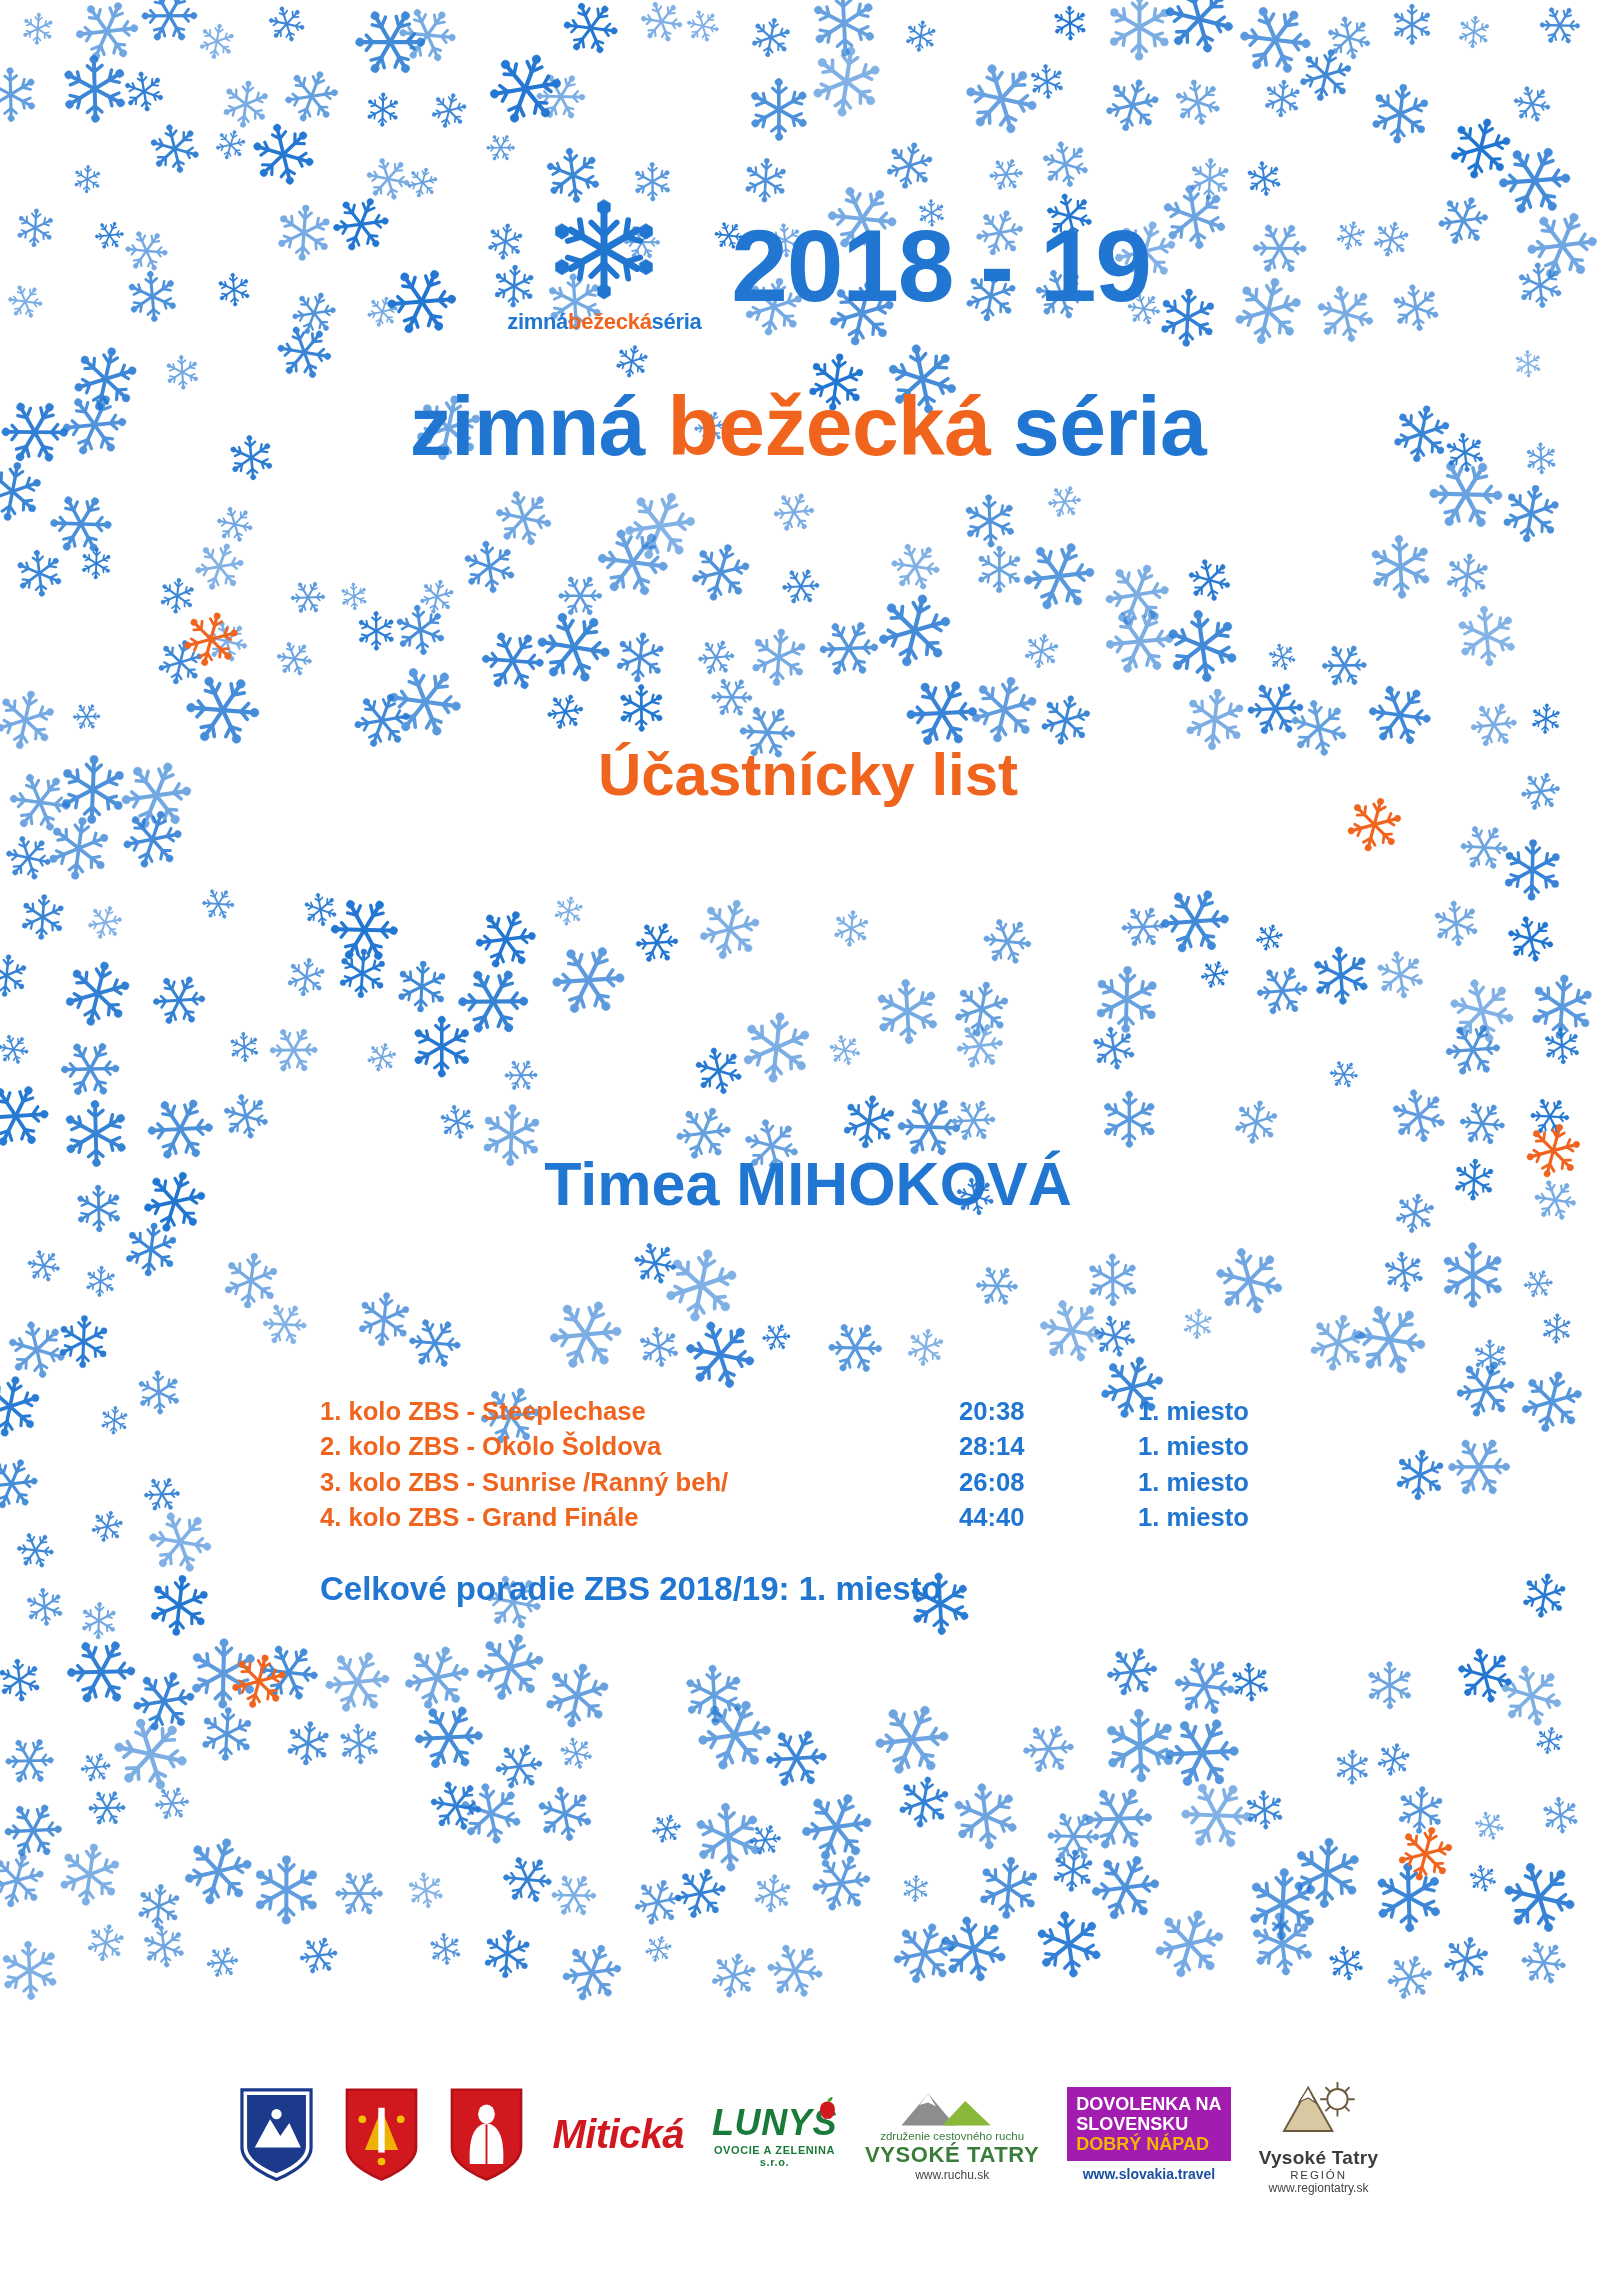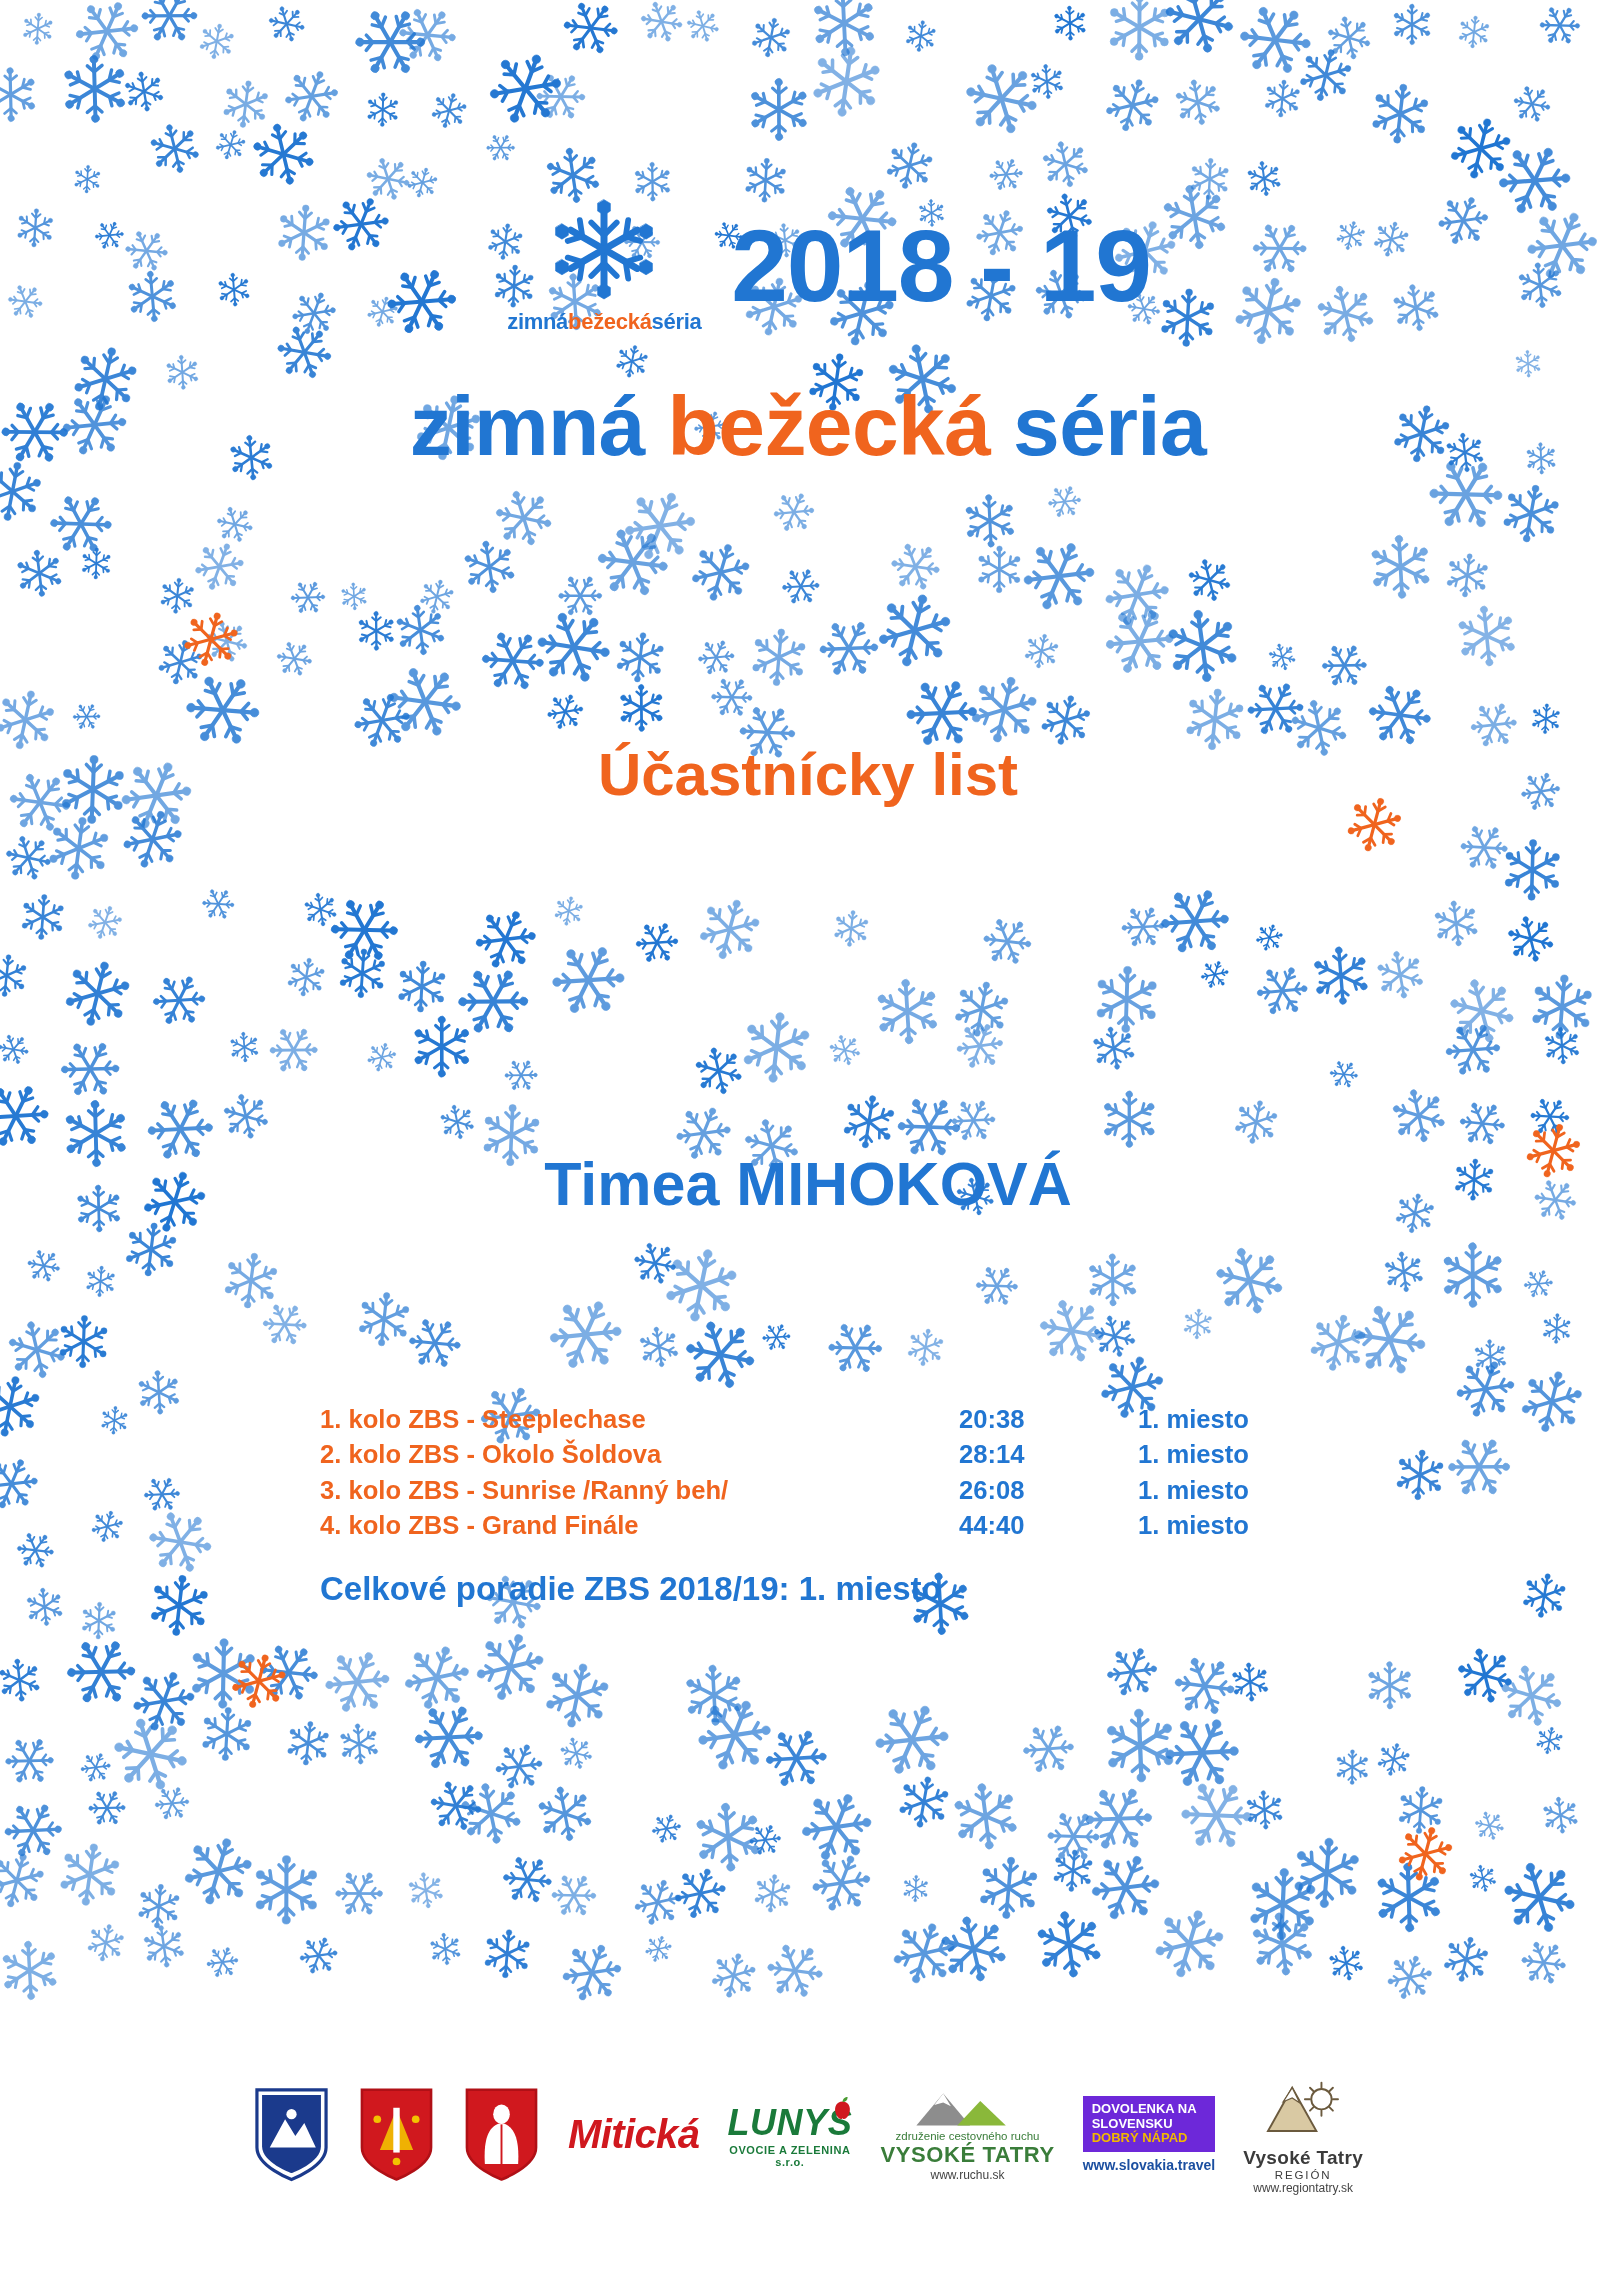--- a/index.html
+++ b/index.html
@@ -101,21 +101,20 @@
     font-weight: bold;
     line-height: 1;
   }
 
   
   .results {
     position: absolute;
     top: 1394px;
     left: 320px;
     width: 1023px;
-    margin-top: 8px;
   }
   .results-row {
     display: flex;
     align-items: baseline;
     font-size: 25.6px;
     font-weight: bold;
     line-height: 1.38;
     white-space: nowrap;
   }
   .col-race { width: 639px; }
@@ -186,23 +185,23 @@
     font-size: 11.5px;
     color: #3a7d3a;
   }
   .tatry-url {
     font-size: 12px;
     color: #444;
   }
 
   .slovakia-box { text-align: center; }
   .slovakia-banner {
-    background: #6d28d9;
+    background: #a21caf;
     color: #ffffff;
-    font-size: 13px;
+    font-size: 18px;
     font-weight: bold;
     line-height: 1.12;
     padding: 6.4px 9px;
     text-align: left;
   }
   .slovakia-banner .accent { color: #f2b800; }
   .slovakia-url {
     margin-top: 5.1px;
     font-size: 14px;
     font-weight: bold;

